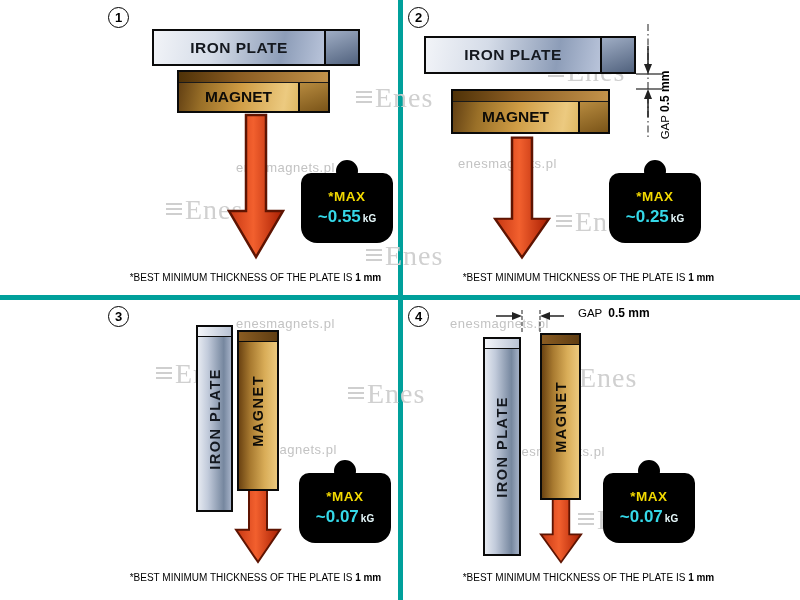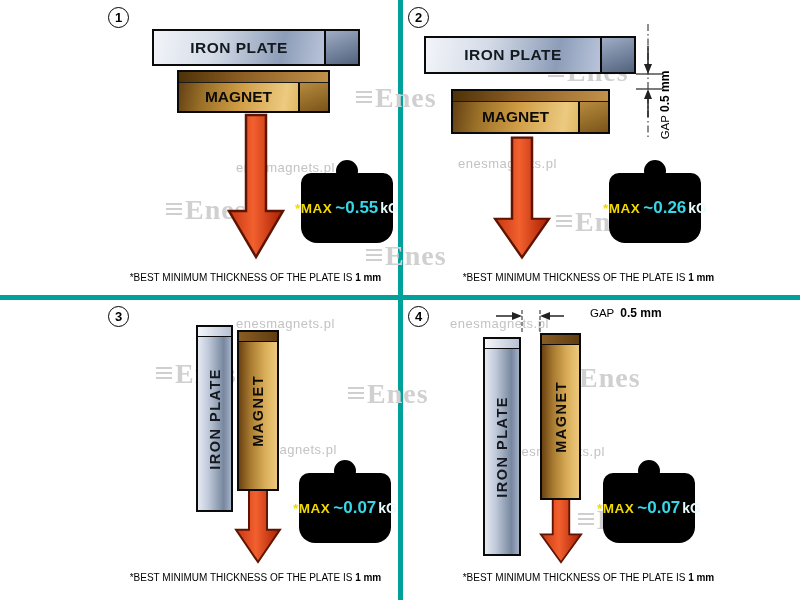--- a/index.html
+++ b/index.html
@@ -42,43 +42,43 @@
   .vtext{writing-mode:vertical-rl;transform:rotate(180deg);font-weight:bold;font-size:14.5px;
       color:#14181f;letter-spacing:1.5px;white-space:nowrap;}
   .magnet-v .vtext{color:#0e0c08;}
 
   .arrow{position:absolute;z-index:2;overflow:visible;}
 
   
   .weight{position:absolute;width:92px;text-align:center;z-index:4;}
   .ring{width:20px;height:15px;border:11px solid #000;border-radius:50%;margin:0 auto;}
   .kbody{position:relative;margin-top:-9px;background:#000;height:70px;
-      border-radius:10px 10px 16px 16px;display:flex;flex-direction:row;
+      border-radius:10px 10px 16px 16px;display:flex;flex-direction:column;
       align-items:center;justify-content:center;gap:3px;}
   .kmax{color:#F2D900;font-weight:bold;font-size:13.5px;letter-spacing:.5px;}
   .kval{color:#35D8E8;font-weight:bold;font-size:17px;white-space:nowrap;}
-  .kunit{font-size:14px;color:#e9fbfd;font-weight:bold;margin-left:2px;margin-top:44px;}
+  .kunit{font-size:10px;color:#e9fbfd;font-weight:bold;margin-left:2px;margin-top:44px;}
 
   .caption{position:absolute;font-size:10px;color:#000;text-align:center;white-space:nowrap;z-index:4;}
   .caption .b{font-weight:bold;}
 
   
   .gap-v{position:absolute;width:92px;height:16px;transform:rotate(-90deg);transform-origin:center;
       white-space:nowrap;text-align:center;font-size:11.5px;color:#000;z-index:4;}
   .gap-v .b,.gap-h .b{font-weight:bold;font-size:12px;}
   .gap-h{position:absolute;font-size:11.5px;color:#000;white-space:nowrap;z-index:4;}
   .gap-h span{margin-right:6px;}
   .dim{position:absolute;z-index:4;overflow:visible;}
 
   
   .wm-site{position:absolute;color:#c3c3c3;font-size:13px;z-index:1;letter-spacing:.5px;}
   .wm-logo{position:absolute;display:flex;align-items:flex-start;gap:3px;z-index:1;}
   .wm-logo .lines{width:16px;height:14px;margin-top:7px;
       background:repeating-linear-gradient(180deg,#cfcfcf 0 2px,transparent 2px 5px);}
-  .wm-logo .etext{font-size:28px;font-weight:bold;line-height:1;color:#d0d0d0;
+  .wm-logo .etext{font-size:28px;font-weight:normal;line-height:1;color:#d0d0d0;
       font-family:"Liberation Serif",serif;letter-spacing:1px;}
 </style>
 </head>
 <body>
 
 <div class="stage">
 
   <svg width="0" height="0" style="position:absolute" aria-hidden="true">
     <defs>
       <linearGradient id="arrowGrad" x1="0" y1="0" x2="1" y2="0">
@@ -185,21 +185,21 @@
       <div class="face">MAGNET</div>
       <div class="cap"></div>
     </div>
     <svg class="arrow" style="left:491px;top:136px;width:62px;height:124px" viewBox="0 0 62 150" preserveAspectRatio="none">
       <path d="M21,2 L41,2 L41,100 L58,100 L31,147 L4,100 L21,100 Z" fill="url(#arrowGrad)" stroke="#5e1402" stroke-width="2.5"></path>
     </svg>
     <div class="weight" style="left:609px;top:160px">
       <div class="ring"></div>
       <div class="kbody">
         <div class="kmax">*MAX</div>
-        <div class="kval"><span>~0.26</span><span class="kunit">kG</span></div>
+        <div class="kval"><span>~0.25</span><span class="kunit">kG</span></div>
       </div>
     </div>
     <div class="caption" style="left:436px;top:272px;width:305px">
       <span>*BEST MINIMUM THICKNESS OF THE PLATE IS</span> <span class="b">1 mm</span>
     </div>
   </div>
 
   <div class="panel">
     <div class="pnum" style="left:108px;top:306px">3</div>
     <div class="plate-v" style="left:196px;top:325px;width:37px;height:187px">
@@ -218,21 +218,21 @@
         <div class="kval"><span>~0.07</span><span class="kunit">kG</span></div>
       </div>
     </div>
     <div class="caption" style="left:103px;top:572px;width:305px">
       <span>*BEST MINIMUM THICKNESS OF THE PLATE IS</span> <span class="b">1 mm</span>
     </div>
   </div>
 
   <div class="panel">
     <div class="pnum" style="left:408px;top:306px">4</div>
-    <div class="gap-h" style="left:590px;top:306px">
+    <div class="gap-h" style="left:578px;top:306px">
       <span>GAP</span><span class="b">0.5 mm</span>
     </div>
     <svg class="dim" style="left:494px;top:308px;width:72px;height:28px" viewBox="0 0 72 28">
       <line x1="28" y1="2" x2="28" y2="26" stroke="#444" stroke-width="1.2" stroke-dasharray="4 2"></line>
       <line x1="46" y1="2" x2="46" y2="26" stroke="#444" stroke-width="1.2" stroke-dasharray="4 2"></line>
       <line x1="2" y1="8" x2="22" y2="8" stroke="#222" stroke-width="1.5"></line>
       <polygon points="18,4 18,12 28,8" fill="#222"></polygon>
       <line x1="70" y1="8" x2="52" y2="8" stroke="#222" stroke-width="1.5"></line>
       <polygon points="56,4 56,12 46,8" fill="#222"></polygon>
     </svg>

